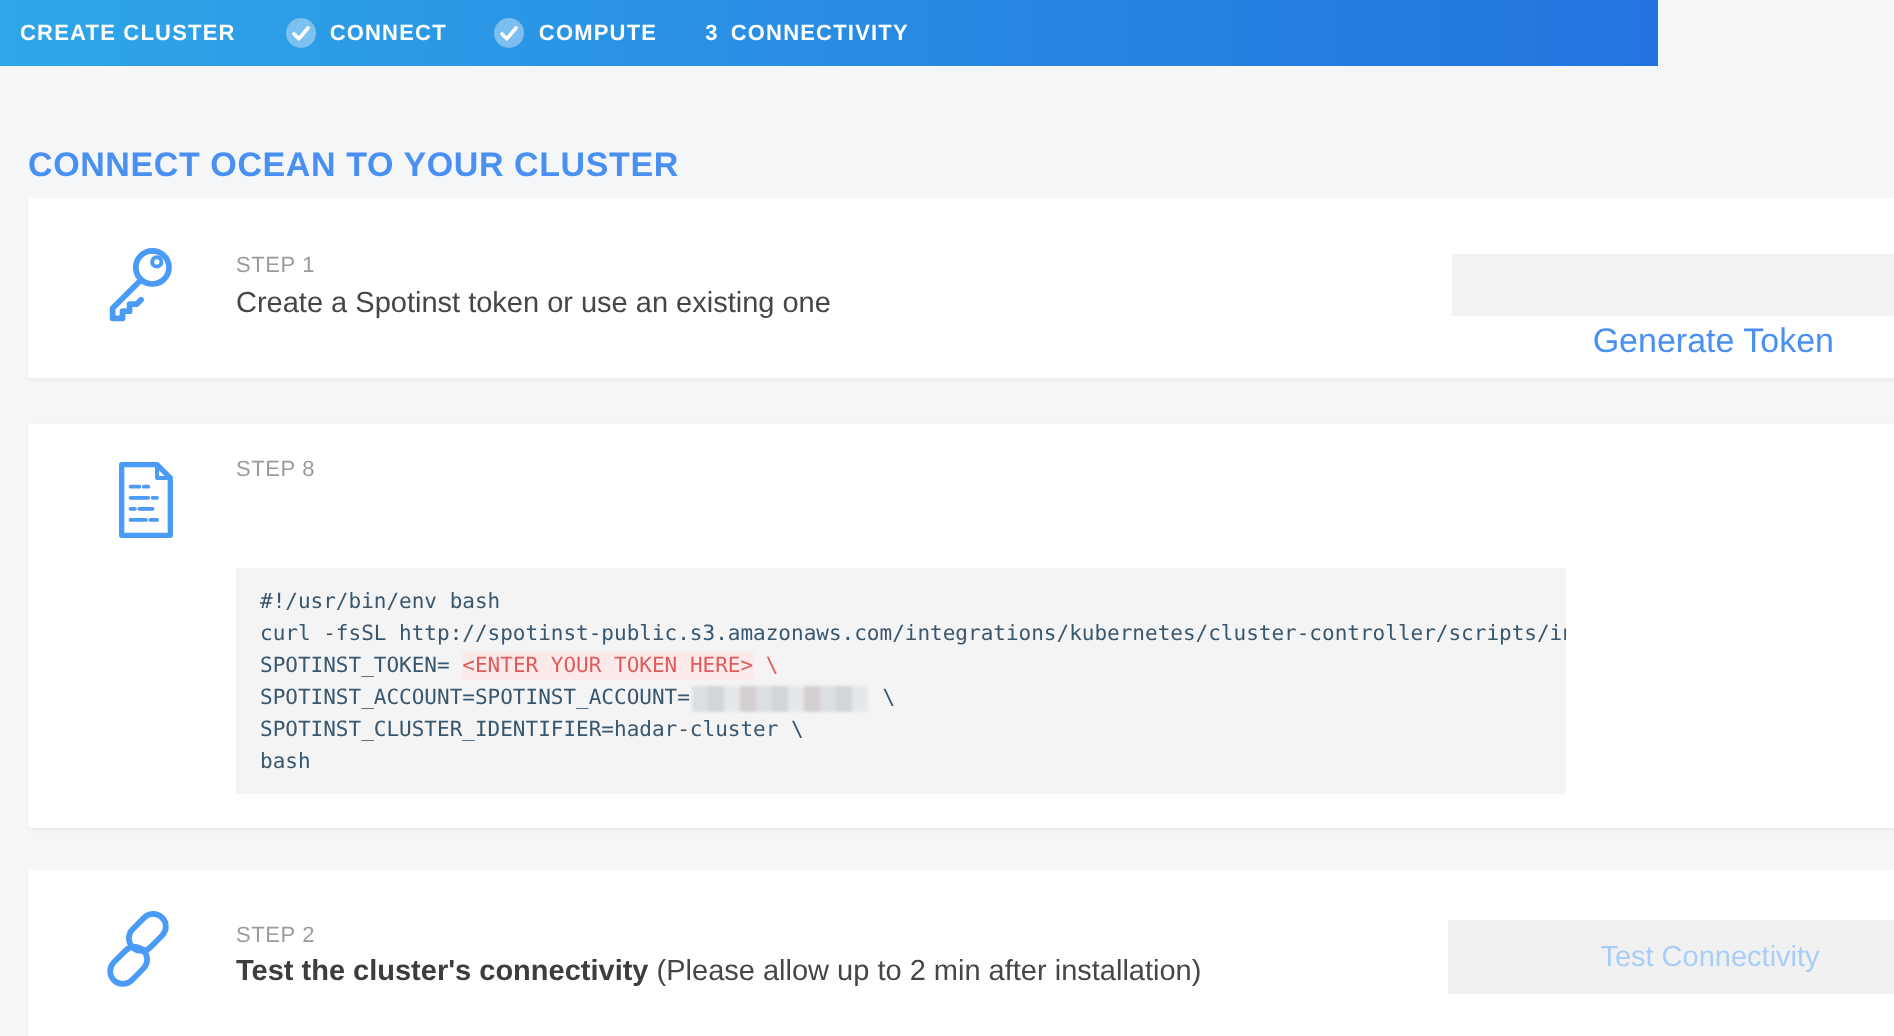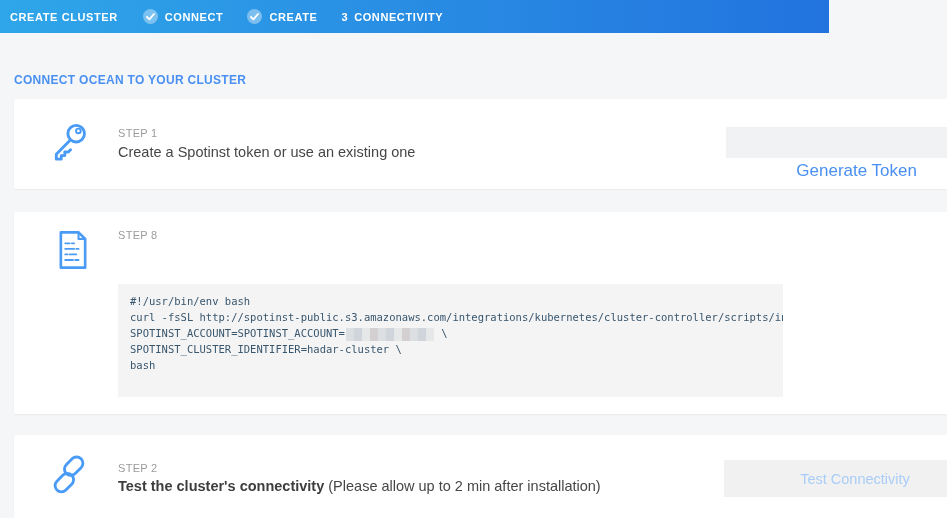--- a/index.html
+++ b/index.html
@@ -32,21 +32,21 @@
     background: rgba(255,255,255,0.38);
     display: inline-flex; align-items: center; justify-content: center;
     margin-right: 7px;
   }
   .check-circle svg { display: block; }
   .step-number { margin-right: 6px; }
 
   
   .page-heading {
     position: absolute; left: 14px; top: 73px;
-    font-size: 12px; font-weight: bold; letter-spacing: 0.3px;
+    font-size: 17px; font-weight: bold; letter-spacing: 0.3px;
     color: #4a90f2;
   }
 
   
   .card {
     position: absolute; left: 14px; width: 950px;
     background: #ffffff; border-radius: 2px;
     box-shadow: 0 1px 2px rgba(0,0,0,0.05);
   }
   .card-1 { top: 99px;  height: 90px;  }
@@ -131,21 +131,21 @@
       </span>
       <span>CONNECT</span>
     </div>
 
     <div class="topbar-step">
       <span class="check-circle">
         <svg width="9" height="8" viewBox="0 0 9 8">
             <polyline points="1,4 3.4,6.4 8,1" fill="none" stroke="#ffffff" stroke-width="1.8" stroke-linecap="round" stroke-linejoin="round"></polyline>
           </svg>
       </span>
-      <span>CREATE</span>
+      <span>COMPUTE</span>
     </div>
 
     <div class="topbar-step">
       <span class="step-number">3</span>
       <span>CONNECTIVITY</span>
     </div>
 
   </div>
 </div>
 
@@ -179,20 +179,21 @@
         <path d="M10 18 h8 M20 18 h2" stroke-width="1.7"></path>
         <path d="M10 23 h2 M14 23 h6" stroke-width="1.7"></path>
         <path d="M10 28 h7 M19 28 h3" stroke-width="1.7"></path>
       </g>
     </svg>
   </span>
   <div class="step-label" style="top:17px">STEP 8</div>
   <div class="code-block">
       <div class="code-line"><span>#!/usr/bin/env bash</span></div>
       <div class="code-line"><span>curl -fsSL http://spotinst-public.s3.amazonaws.com/integrations/kubernetes/cluster-controller/scripts/init.sh | \</span></div>
+      <div class="code-line"><span>SPOTINST_TOKEN= </span><span class="code-token">&lt;ENTER YOUR TOKEN HERE&gt;</span><span class="code-red"> \</span></div>
       <div class="code-line"><span>SPOTINST_ACCOUNT=SPOTINST_ACCOUNT=</span><span class="redacted"></span><span> \</span></div>
       <div class="code-line"><span>SPOTINST_CLUSTER_IDENTIFIER=hadar-cluster \</span></div>
       <div class="code-line"><span>bash</span></div>
     </div>
 </div>
 
 <div class="card card-3">
   <span class="step-icon" style="top:18px">
     <svg width="42" height="44" viewBox="0 0 38 40">
       <g fill="none" stroke="#4a9bf5" stroke-width="2.6">

